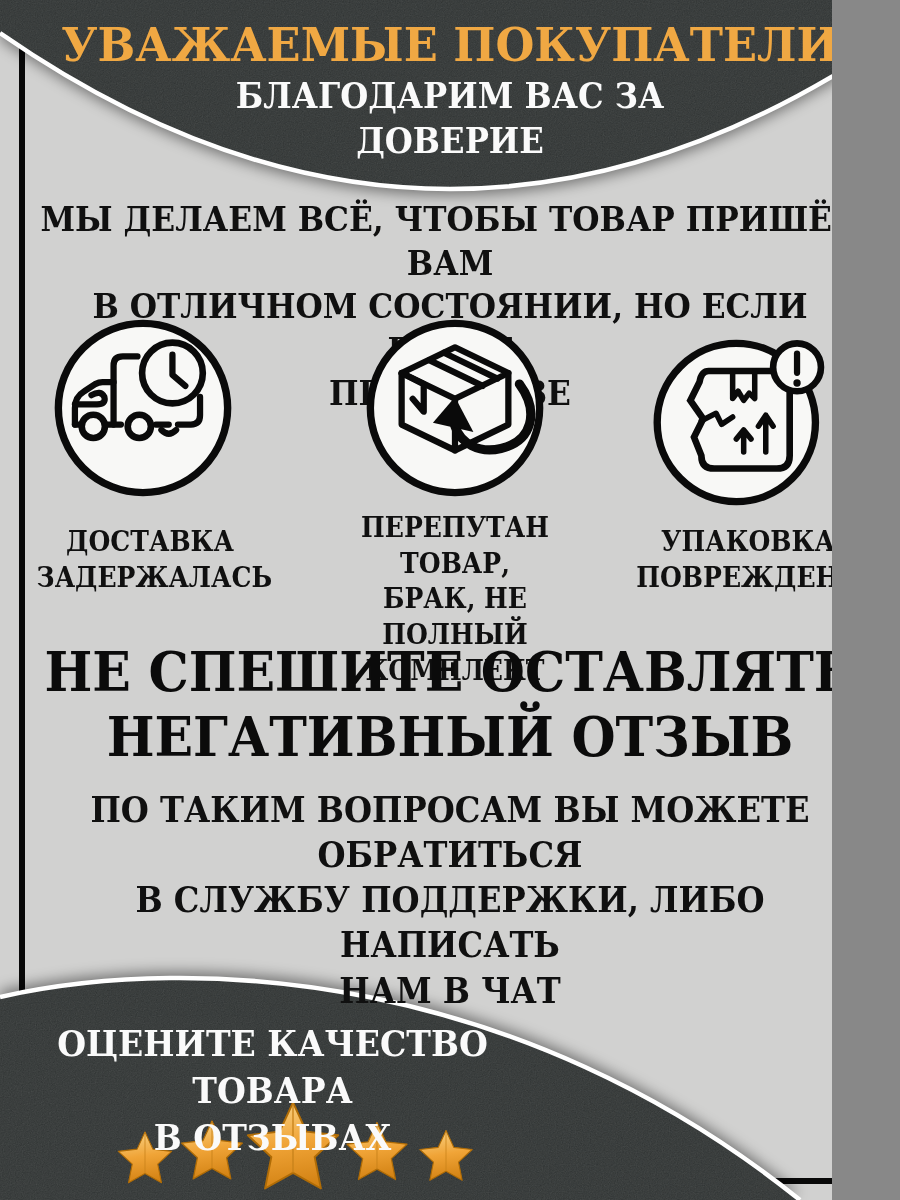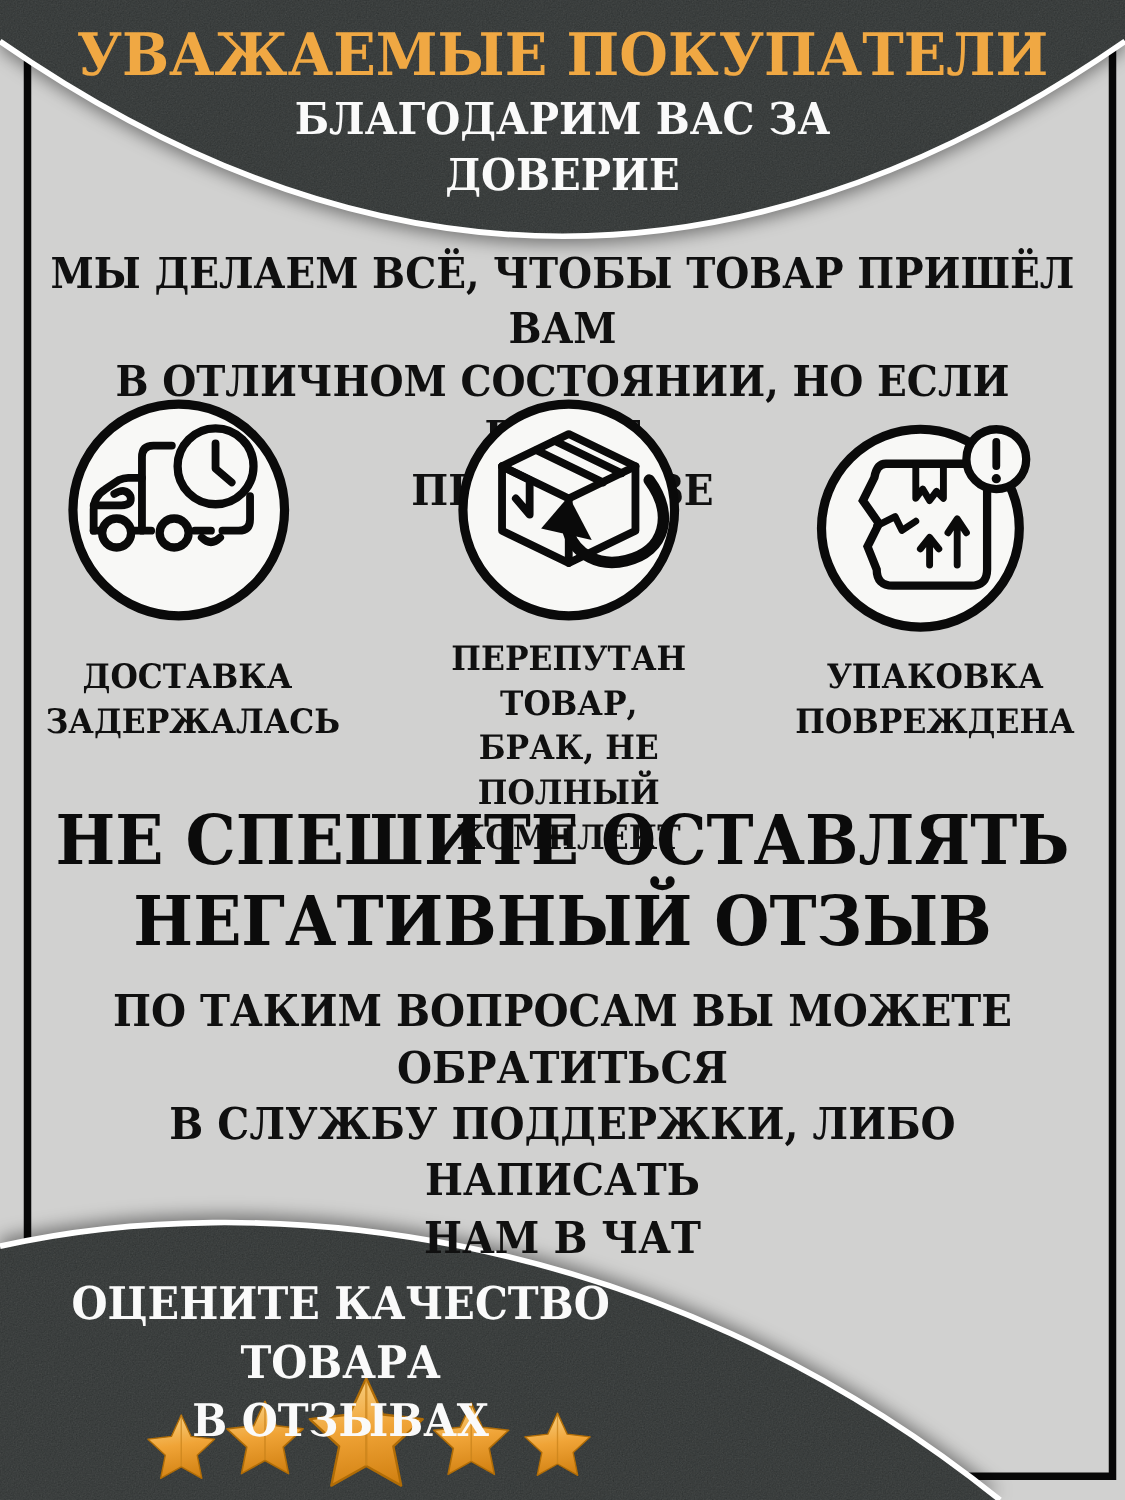--- a/index.html
+++ b/index.html
@@ -8,21 +8,21 @@
     --page-light:#D1D1D0;
     --text-dark:#101010;
     --stroke-white:#FFFFFF;
     --star-light:#F8CE7D;
     --star-mid:#F0A437;
     --star-deep:#D07F10;
     --star-edge:#B06C06;
   }
   html,body{margin:0;padding:0;background:#888;}
   .page{
-    position:relative;width:900px;height:1200px;overflow:hidden;
+    position:relative;width:832px;height:1200px;overflow:hidden;
     background:var(--page-light);
     font-family:"DejaVu Serif","Liberation Serif",serif;
     font-weight:700;
   }
   .frame{
     position:absolute;left:19px;top:14px;width:874px;height:1170px;
     border:6px solid #080808;box-sizing:border-box;
   }
   svg.bg{position:absolute;left:0;top:0;width:900px;height:1200px;}
   .dark-panel{fill:var(--panel-dark);}

